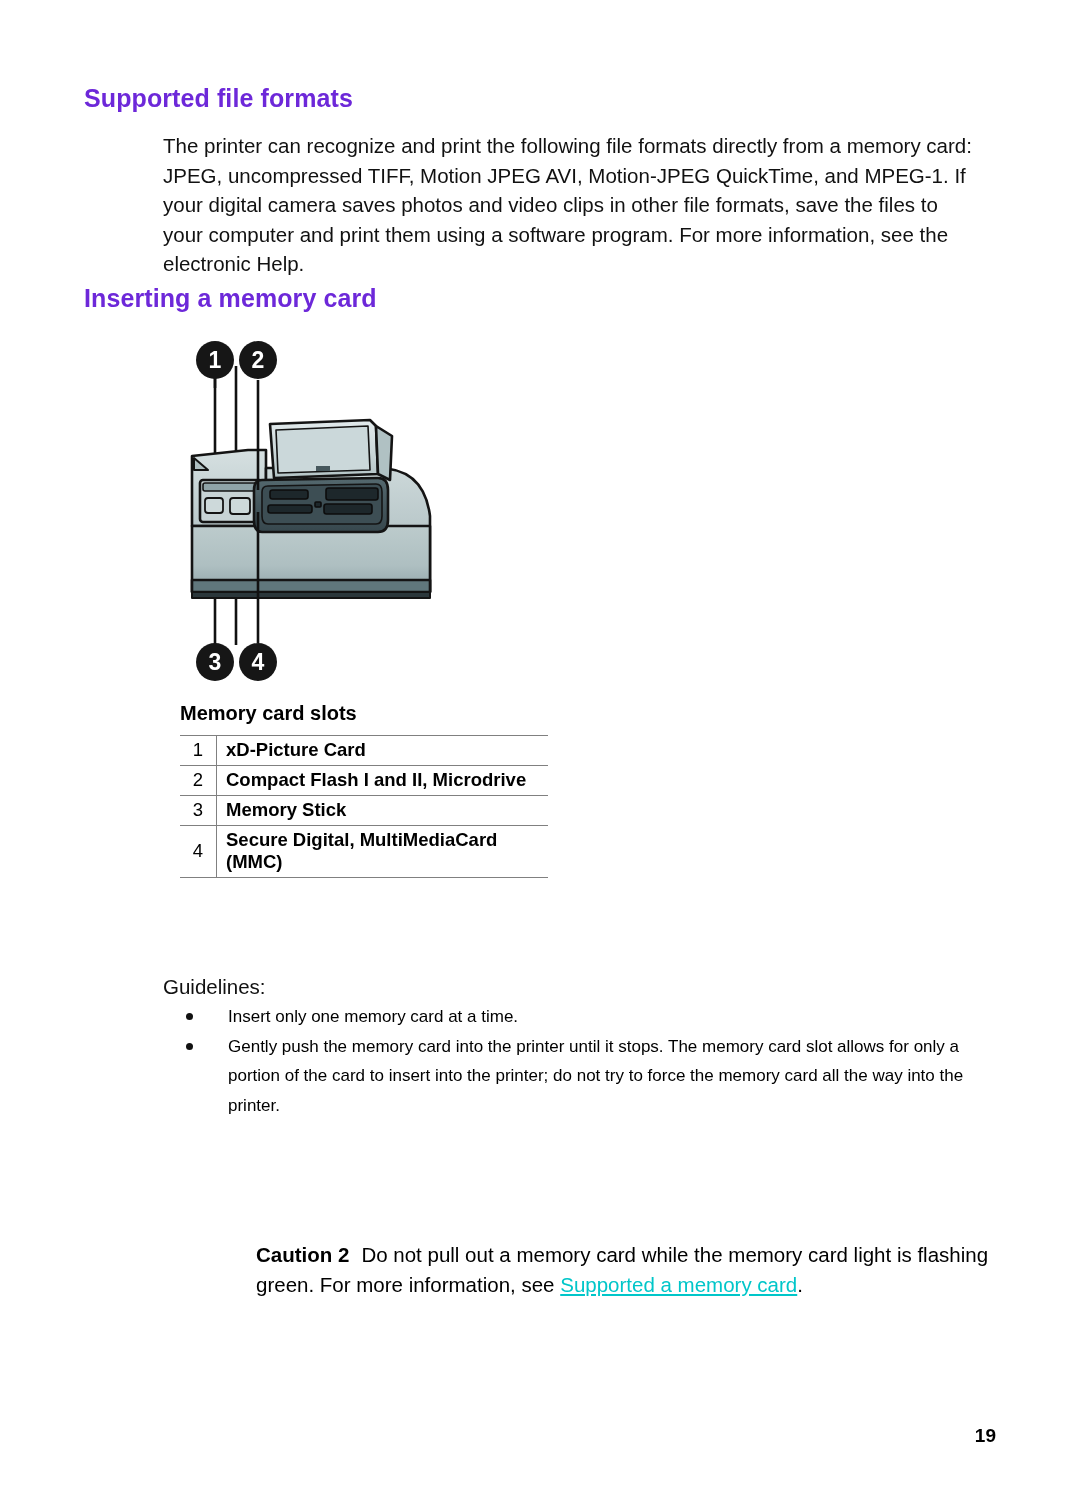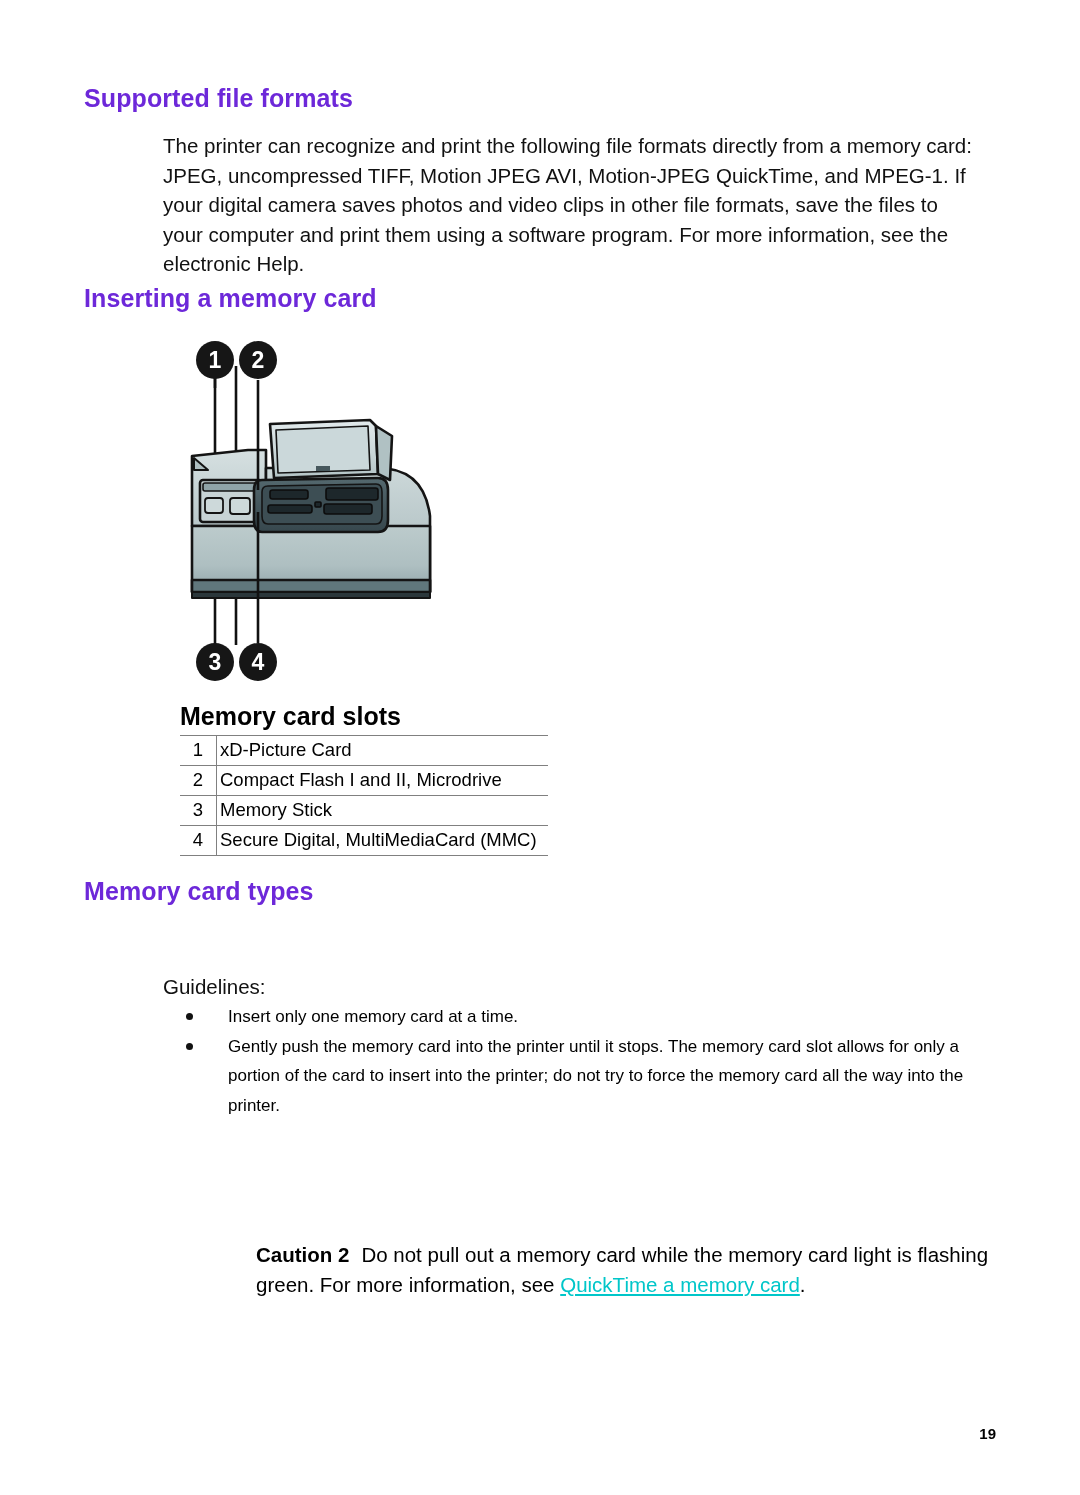--- a/index.html
+++ b/index.html
@@ -67,21 +67,21 @@
     width: 7px;
     height: 7px;
     background: #111;
     border-radius: 50%;
   }
 
   
   .slots-title {
     position: absolute;
     left: 180px;
-    font-size: 25px;
+    font-size: 20px;
     font-weight: bold;
     white-space: nowrap;
   }
   .slots-table {
     position: absolute;
     left: 180px;
     width: 368px;
     border-collapse: collapse;
     font-size: 18.5px;
   }
@@ -91,21 +91,22 @@
     padding: 3px 0 4px 0;
     vertical-align: middle;
     line-height: 22px;
   }
   .slots-table td.num {
     width: 36px;
     text-align: center;
     border-right: 1px solid #808080;
   }
   .slots-table td.desc {
-    padding-left: 3px;
+    padding-left: 9px;
+    font-weight: bold;
   }
   .slots-table tr:first-child td { border-top: 1px solid #808080; }
 
   
   .caution-block {
     position: absolute;
     left: 178px;
     width: 812px;
     font-size: 20.5px;
     line-height: 29.5px;
@@ -132,21 +133,21 @@
   .footer-left {
     position: absolute;
     left: 84px;
     font-size: 19px;
     font-weight: bold;
     white-space: nowrap;
   }
   .footer-right {
     position: absolute;
     right: 84px;
-    font-size: 15px;
+    font-size: 19px;
     font-weight: bold;
     text-align: right;
     margin-left: 8px;
   }
 
   
   .illustration {
     position: absolute;
     left: 178px;
     top: 340px;
@@ -294,40 +295,39 @@
         <td class="num">3</td>
         <td class="desc">Memory Stick</td>
       </tr>
       <tr>
         <td class="num">4</td>
         <td class="desc">Secure Digital, MultiMediaCard (MMC)</td>
       </tr>
     </tbody>
   </table>
 
-  <h2 class="section-heading" style="top:877px;">Memory card types</h2>
 
 
   <div class="body-block" style="top:972px;">
     <p>Guidelines:</p>
   </div>
 
   <div class="bullets" style="top:1002px;">
     <div class="bullet-row">
       <span class="bullet-dot"></span>
       <span>Insert only one memory card at a time.</span>
     </div>
     <div class="bullet-row">
       <span class="bullet-dot"></span>
       <span>Gently push the memory card into the printer until it stops. The memory card slot allows for only a portion of the card to insert into the printer; do not try to force the memory card all the way into the printer.</span>
     </div>
   </div>
 
 
   <div class="caution-block" style="top:1240px;">
     <div class="caution-body">
-      <span class="caution-label">Caution 2</span><span class="caution-gap"></span><span>Do not pull out a memory card while the memory card light is flashing green. For more information, see </span><a class="link" href="#">QuickTime a memory card</a><span>.</span>
+      <span class="caution-label">Caution 2</span><span class="caution-gap"></span><span>Do not pull out a memory card while the memory card light is flashing green. For more information, see </span><a class="link" href="#">Supported a memory card</a><span>.</span>
     </div>
   </div>
 
   <div class="footer-right" style="top:1425px;">19</div>
 
 </div>
 
 </body></html>

